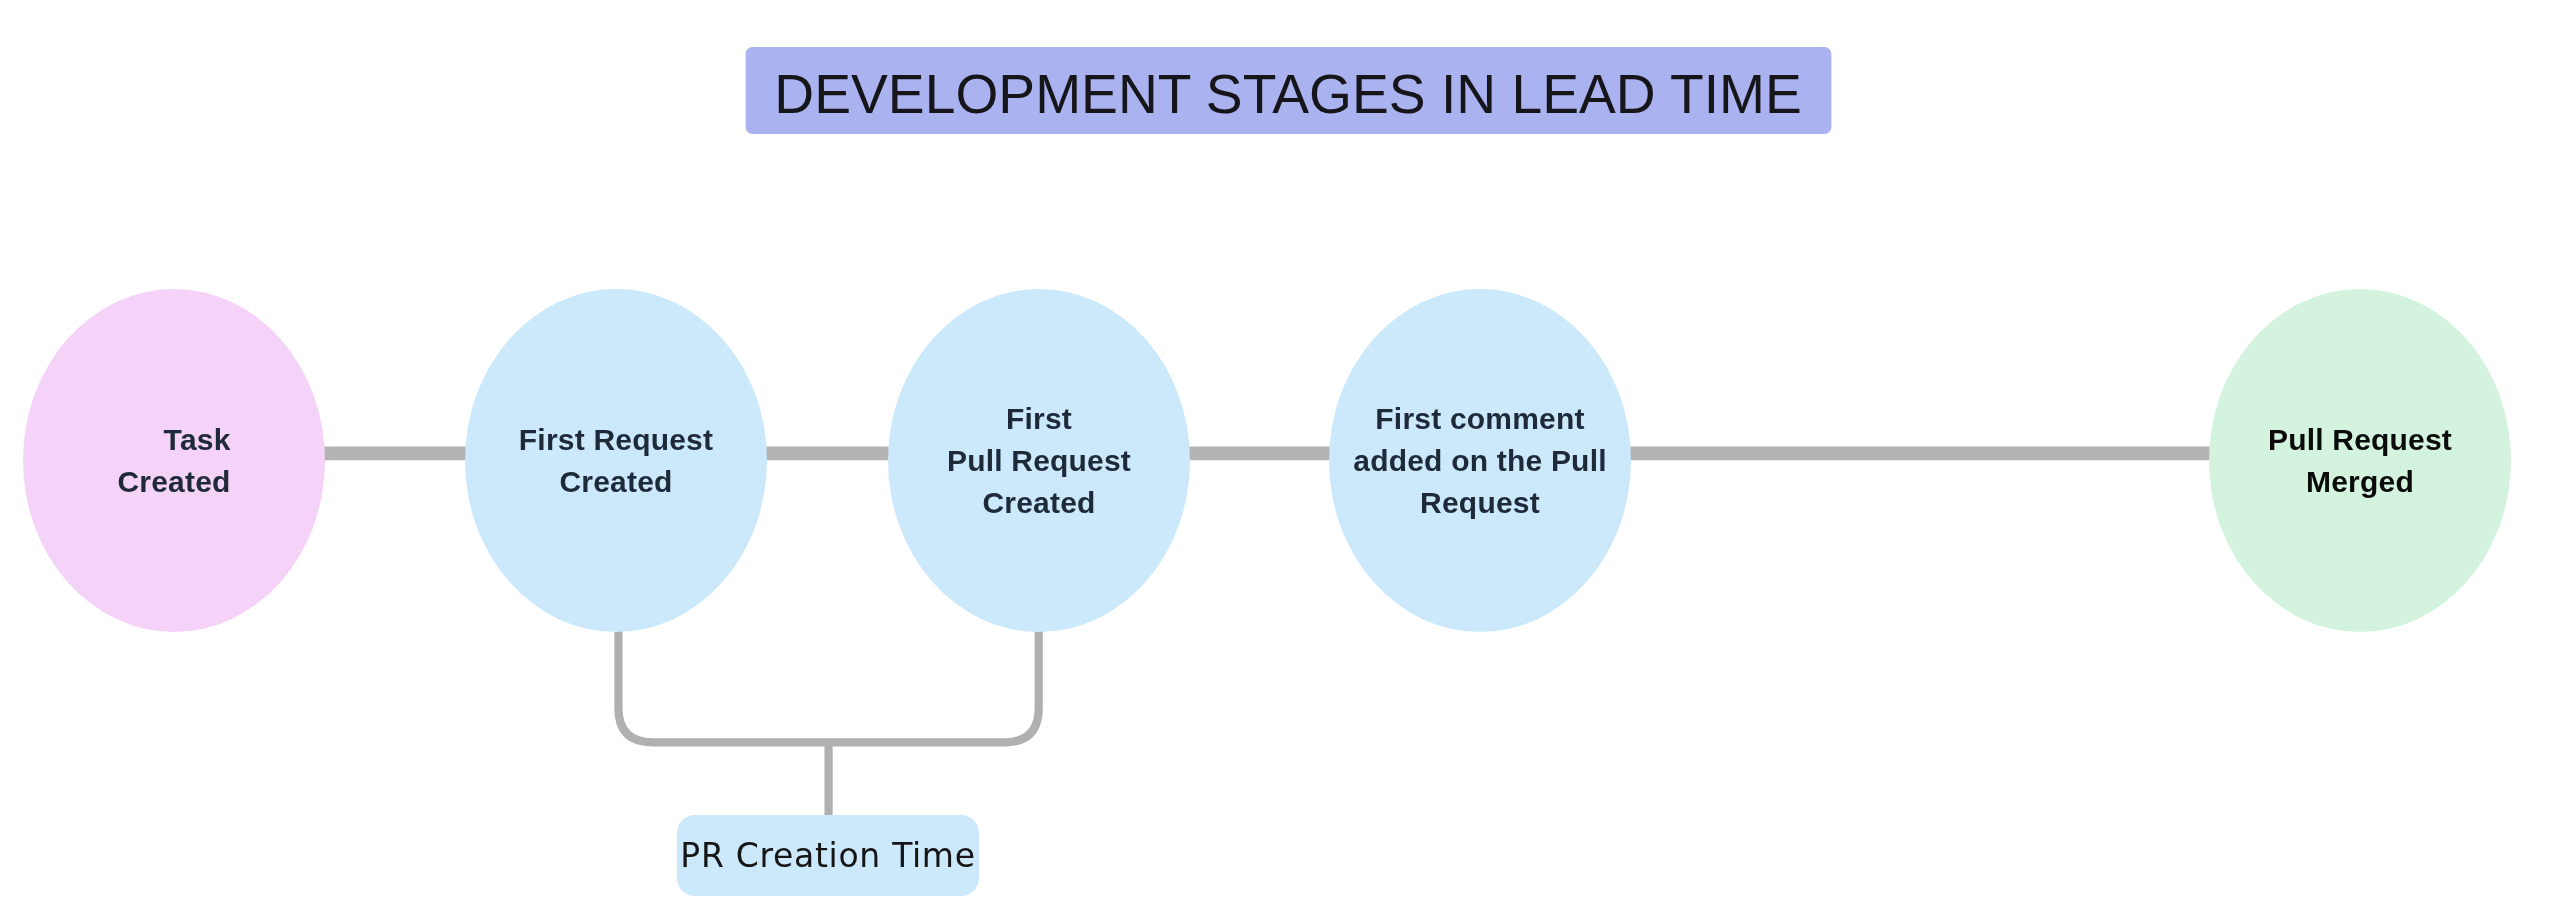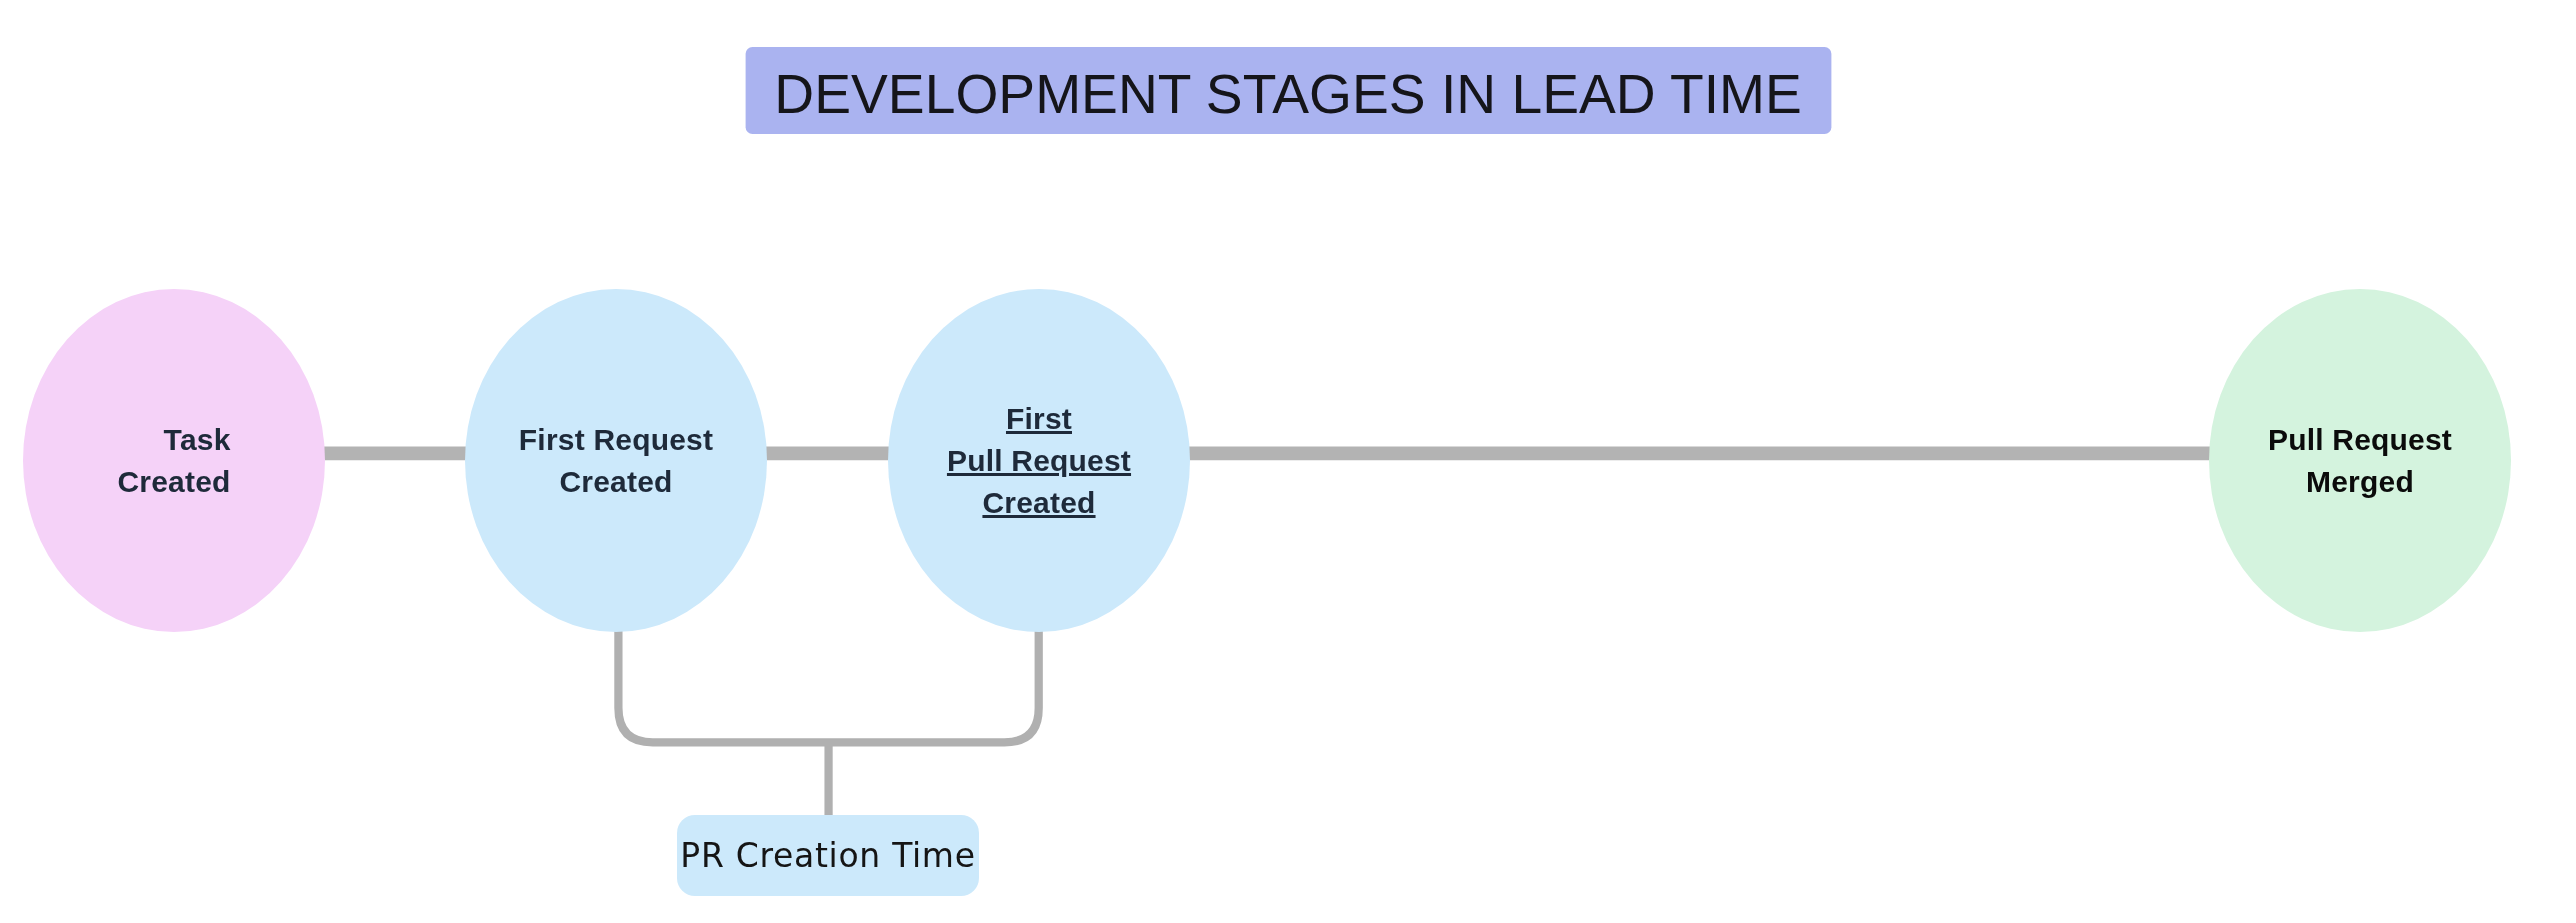--- a/index.html
+++ b/index.html
@@ -89,23 +89,28 @@
   <div id="nodes">
       <div class="node" style="left: 23px; background: rgb(245, 210, 248);">
         <span class="node-label" style="color: rgb(30, 42, 58); text-align: right;">Task
 Created</span>
       </div>
       <div class="node" style="left: 465px; background: rgb(204, 233, 251);">
         <span class="node-label" style="color: rgb(30, 42, 58);">First Request
 Created</span>
       </div>
       <div class="node" style="left: 888px; background: rgb(204, 233, 251);">
-        <span class="node-label" style="color: rgb(30, 42, 58); text-decoration: underline;">First
+        <span class="node-label" style="color: rgb(30, 42, 58);">First
 Pull Request
 Created</span>
+      </div>
+      <div class="node" style="left: 1329px; background: rgb(204, 233, 251);">
+        <span class="node-label" style="color: rgb(30, 42, 58);">First comment
+added on the Pull
+Request</span>
       </div>
       <div class="node" style="left: 2209px; background: rgb(212, 243, 222);">
         <span class="node-label" style="color: rgb(11, 11, 11);">Pull Request
 Merged</span>
       </div>
     </div>
 
   <div class="annotation" style="background: rgb(204, 233, 251); color: rgb(21, 21, 21);">
     <span class="annotation-label">PR Creation Time</span>
   </div>

